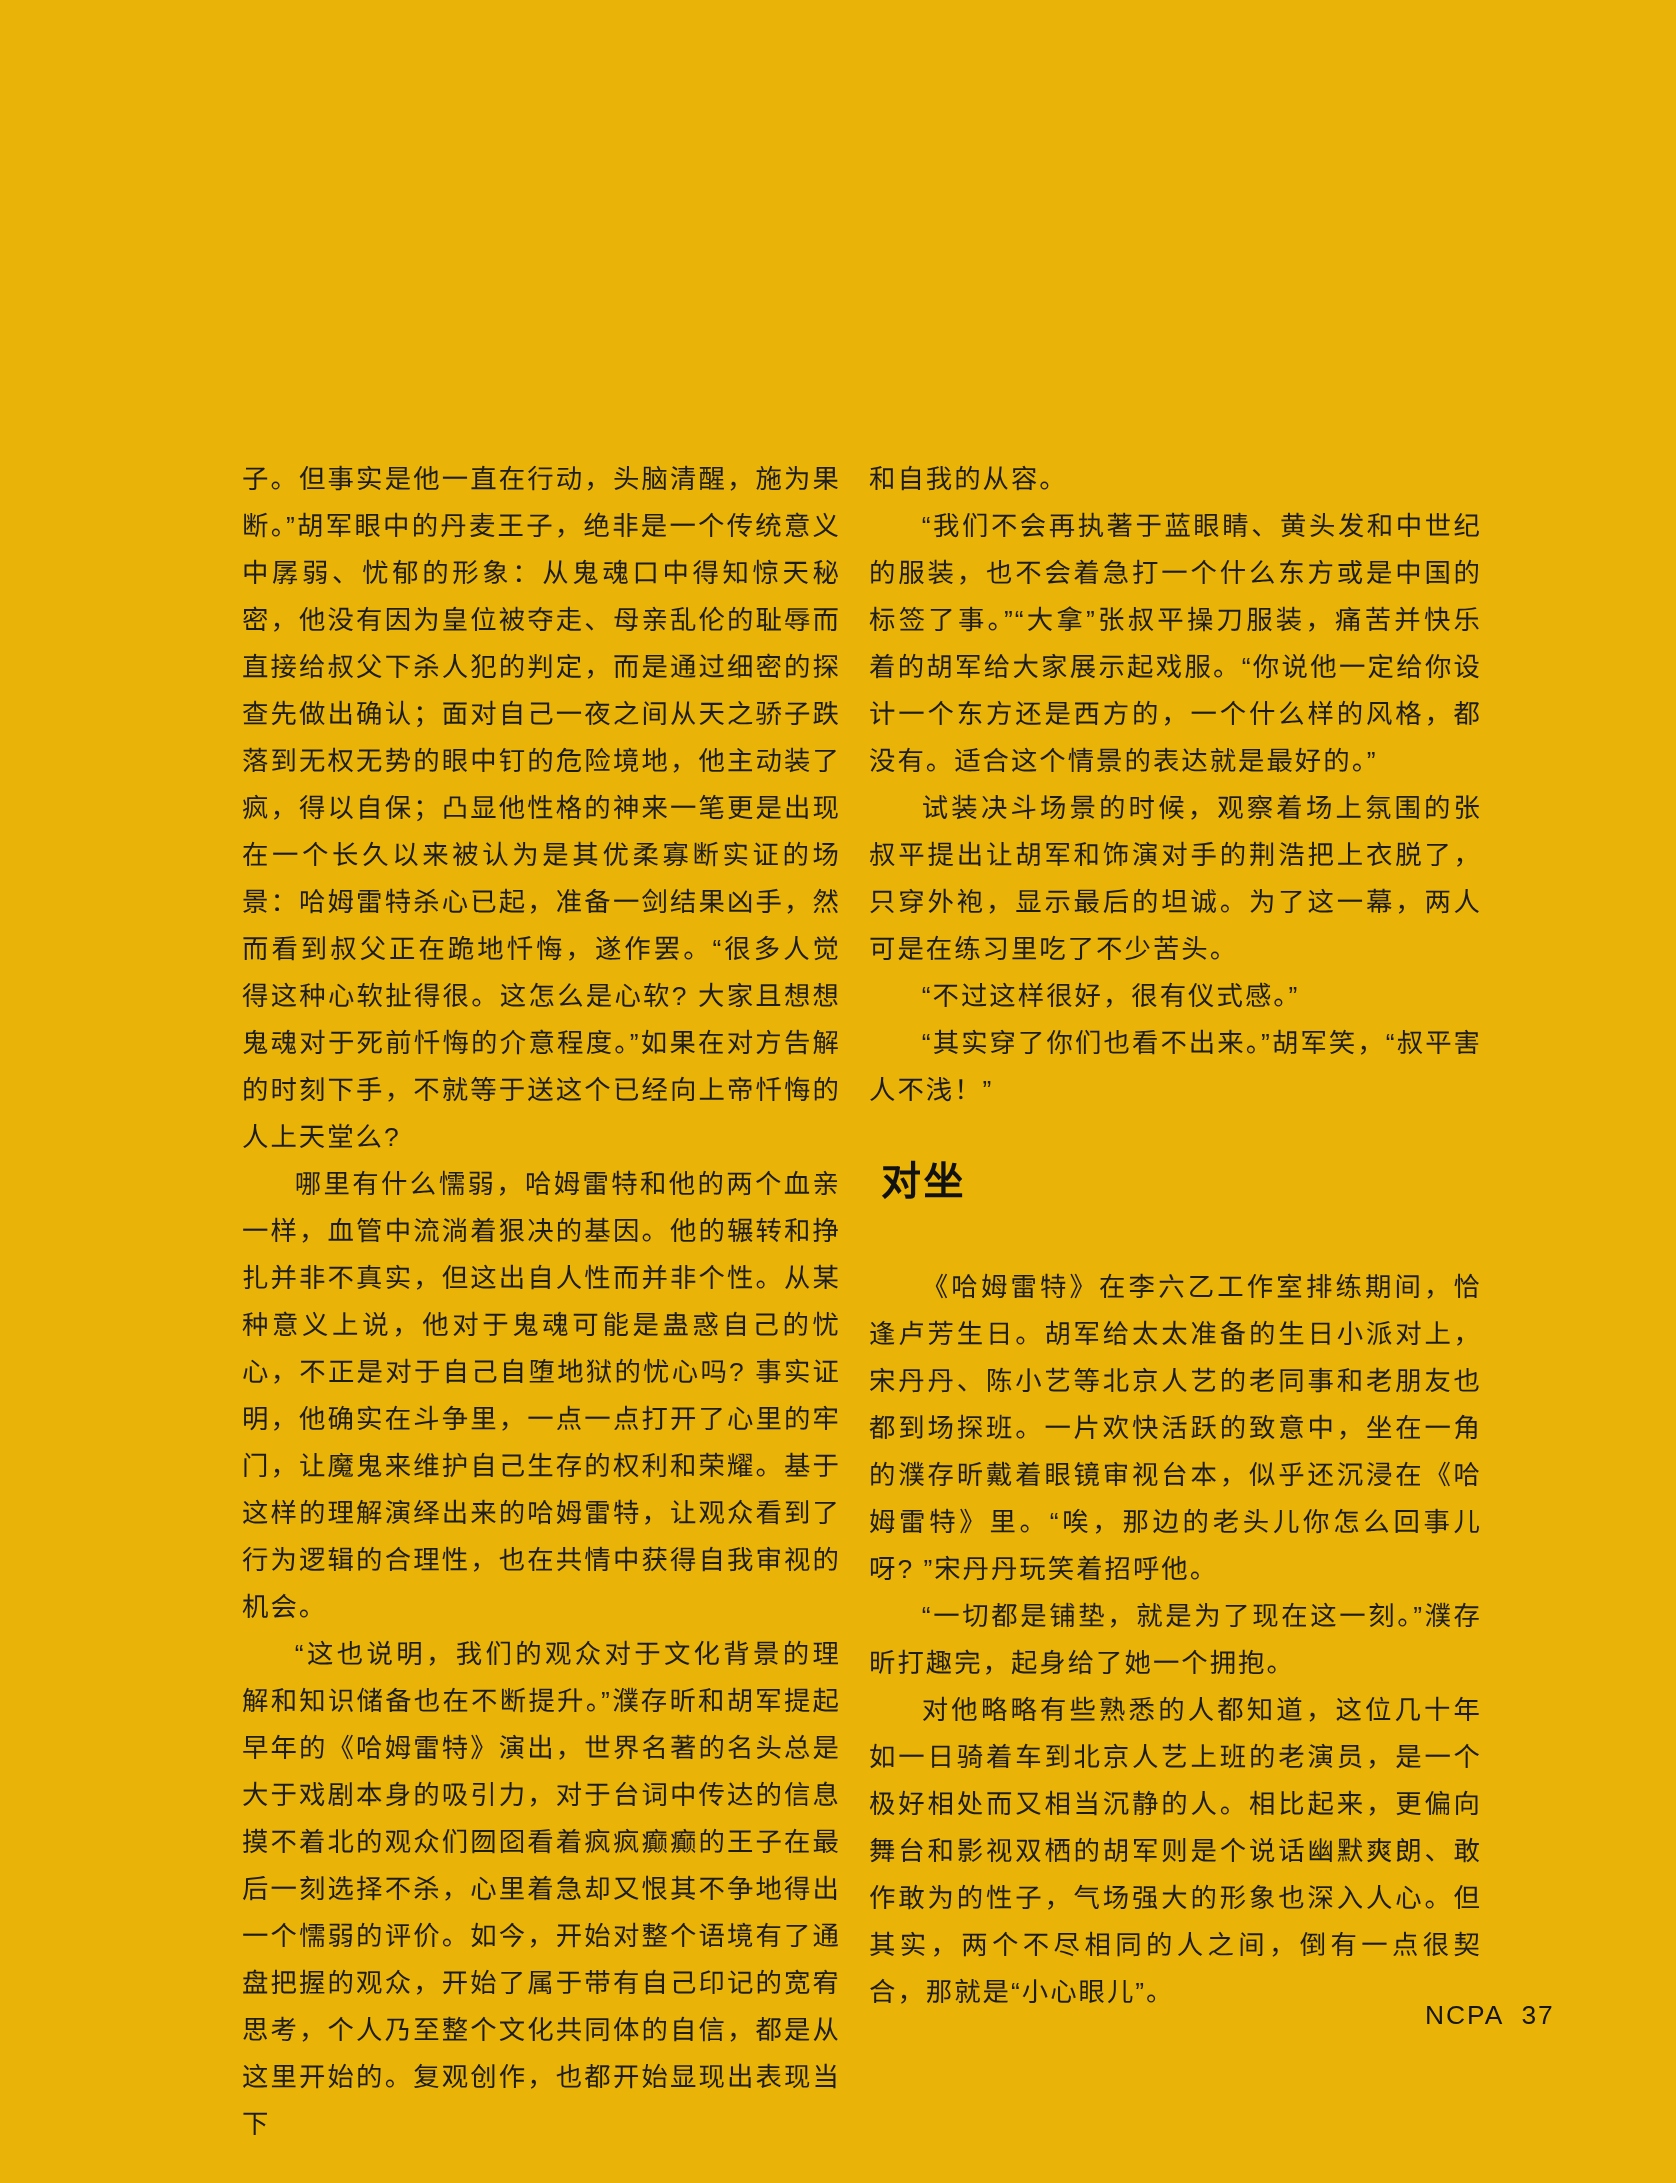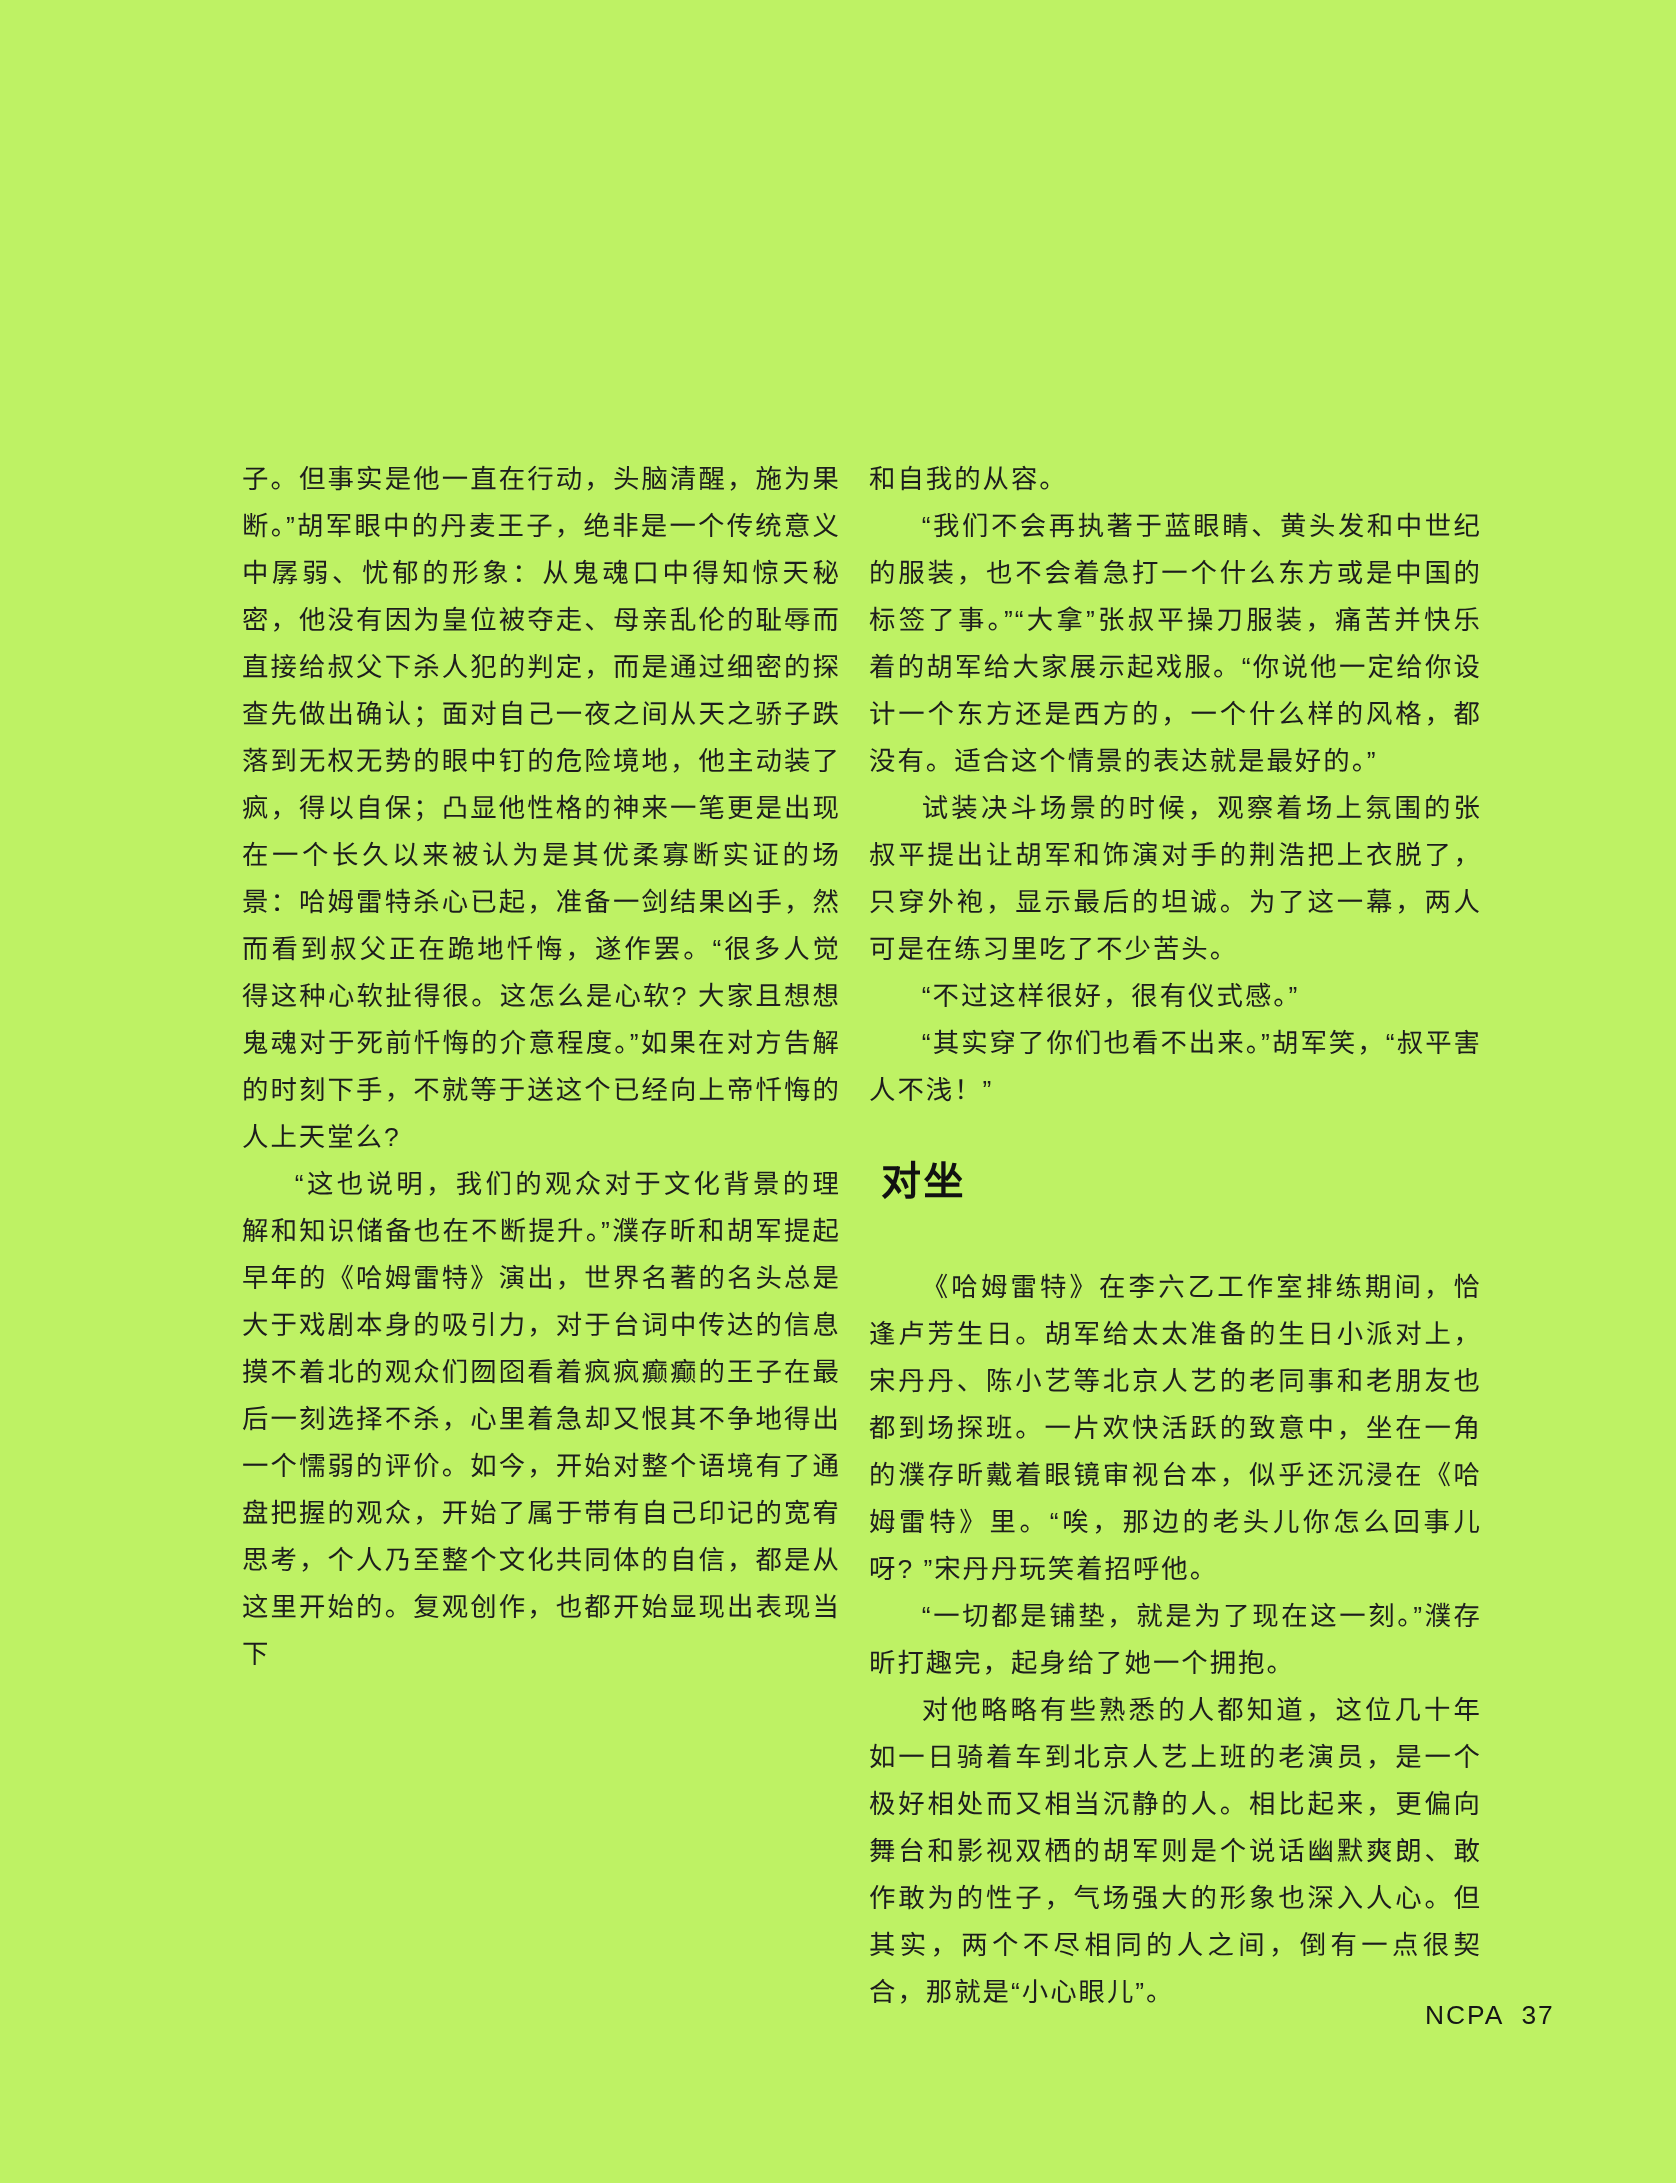--- a/index.html
+++ b/index.html
@@ -4,21 +4,21 @@
 <style>
   html, body {
     margin: 0;
     padding: 0;
     background: #ffffff;
   }
   .page {
     position: relative;
     width: 1676px;
     height: 2183px;
-    background: #bef264;
+    background: #eab308;
     overflow: hidden;
     font-family: "Liberation Sans", "DejaVu Sans", sans-serif;
     color: #1d1d1d;
   }
   .col {
     position: absolute;
     top: 456px;
     font-size: 26.4px;
     line-height: 47px;
     letter-spacing: 2px;
@@ -65,20 +65,21 @@
     width: 17px;
   }
 </style>
 </head>
 <body>
 
 <div class="page">
 
   <div class="col col-left">
     <p class="cont">子。但事实是他一直在行动，头脑清醒，施为果断。”胡军眼中的丹麦王子，绝非是一个传统意义中孱弱、忧郁的形象：从鬼魂口中得知惊天秘密，他没有因为皇位被夺走、母亲乱伦的耻辱而直接给叔父下杀人犯的判定，而是通过细密的探查先做出确认；面对自己一夜之间从天之骄子跌落到无权无势的眼中钉的危险境地，他主动装了疯，得以自保；凸显他性格的神来一笔更是出现在一个长久以来被认为是其优柔寡断实证的场景：哈姆雷特杀心已起，准备一剑结果凶手，然而看到叔父正在跪地忏悔，遂作罢。“很多人觉得这种心软扯得很。这怎么是心软? 大家且想想鬼魂对于死前忏悔的介意程度。”如果在对方告解的时刻下手，不就等于送这个已经向上帝忏悔的人上天堂么?</p>
+    <p class="ind">哪里有什么懦弱，哈姆雷特和他的两个血亲一样，血管中流淌着狠决的基因。他的辗转和挣扎并非不真实，但这出自人性而并非个性。从某种意义上说，他对于鬼魂可能是蛊惑自己的忧心，不正是对于自己自堕地狱的忧心吗? 事实证明，他确实在斗争里，一点一点打开了心里的牢门，让魔鬼来维护自己生存的权利和荣耀。基于这样的理解演绎出来的哈姆雷特，让观众看到了行为逻辑的合理性，也在共情中获得自我审视的机会。</p>
     <p class="ind">“这也说明，我们的观众对于文化背景的理解和知识储备也在不断提升。”濮存昕和胡军提起早年的《哈姆雷特》演出，世界名著的名头总是大于戏剧本身的吸引力，对于台词中传达的信息摸不着北的观众们囫囵看着疯疯癫癫的王子在最后一刻选择不杀，心里着急却又恨其不争地得出一个懦弱的评价。如今，开始对整个语境有了通盘把握的观众，开始了属于带有自己印记的宽宥思考，个人乃至整个文化共同体的自信，都是从这里开始的。复观创作，也都开始显现出表现当下</p>
   </div>
 
   <div class="col col-right">
     <p class="cont">和自我的从容。</p>
     <p class="ind">“我们不会再执著于蓝眼睛、黄头发和中世纪的服装，也不会着急打一个什么东方或是中国的标签了事。”“大拿”张叔平操刀服装，痛苦并快乐着的胡军给大家展示起戏服。“你说他一定给你设计一个东方还是西方的，一个什么样的风格，都没有。适合这个情景的表达就是最好的。”</p>
     <p class="ind">试装决斗场景的时候，观察着场上氛围的张叔平提出让胡军和饰演对手的荆浩把上衣脱了，只穿外袍，显示最后的坦诚。为了这一幕，两人可是在练习里吃了不少苦头。</p>
     <p class="ind">“不过这样很好，很有仪式感。”</p>
     <p class="ind">“其实穿了你们也看不出来。”胡军笑，“叔平害人不浅！”</p>
 

